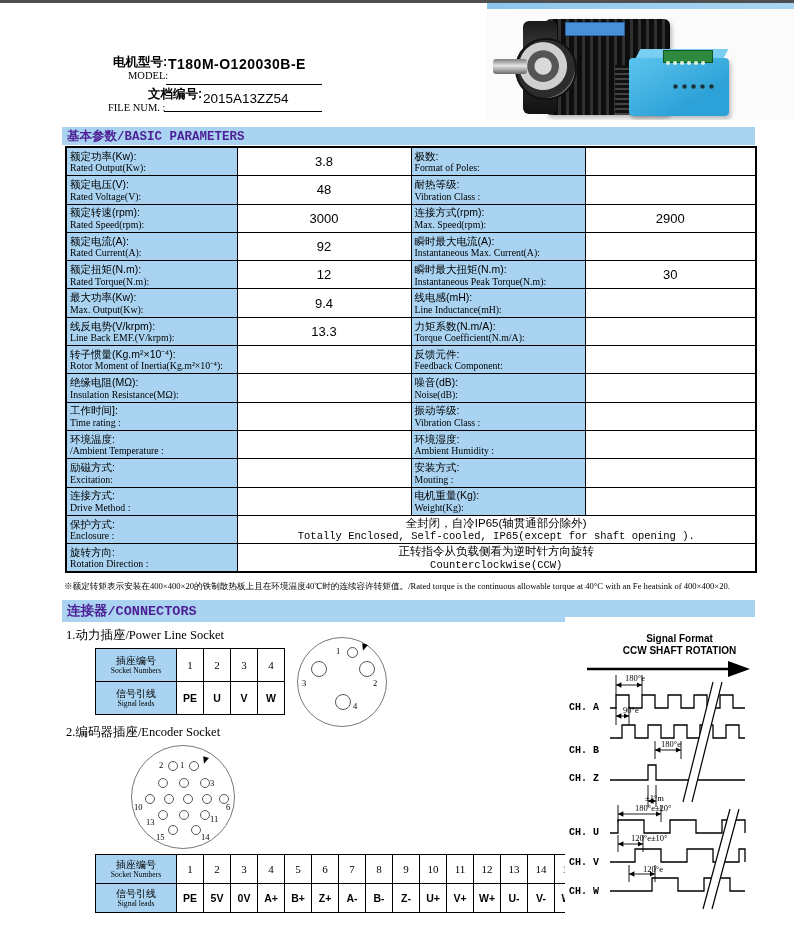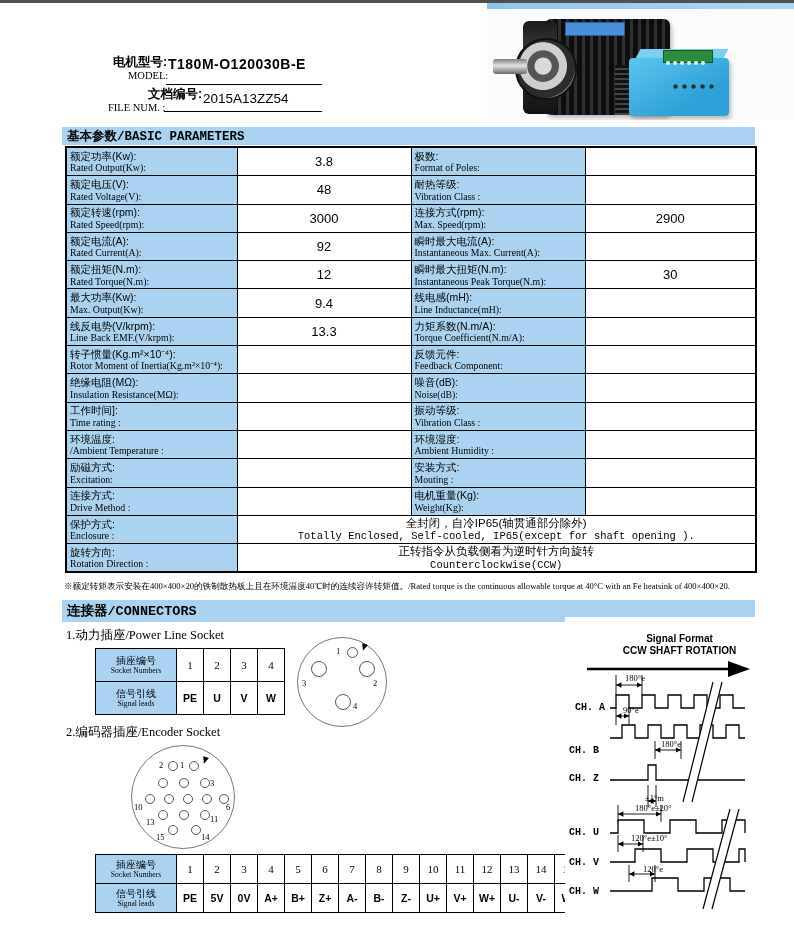--- a/index.html
+++ b/index.html
@@ -30,21 +30,21 @@
   .ctrl-heatsink{left:128px;top:62px;width:20px;height:50px;background:repeating-linear-gradient(180deg,#111 0 3px,#444 3px 5px);}
   .ctrl-body{left:142px;top:55px;width:100px;height:58px;border-radius:4px;
     background:linear-gradient(150deg,#5cc4ee,#2da2d8 70%);box-shadow:2px 3px 4px rgba(0,0,0,.25);}
   .ctrl-top{left:150px;top:46px;width:88px;height:13px;background:#79cef2;transform:skewX(-28deg);}
   .ctrl-term{left:176px;top:47px;width:48px;height:11px;background:#2e8b3d;border:1px solid #14551f;}
   .ctrl-term i{display:inline-block;width:4px;height:4px;border-radius:50%;background:#dff3df;margin:2px 1.5px 0 1.5px;}
   .ctrl-leds{left:186px;top:72px;}
   .ctrl-leds i{display:inline-block;width:5px;height:5px;border-radius:50%;background:#12303c;margin-right:4px;box-shadow:inset 0 0 1px #9ff;}
 
   
-  .section-bar{left:62px;width:693px;background:#a9d3f1;color:#000000;
+  .section-bar{left:62px;width:693px;background:#a9d3f1;color:#4c1d95;
     font-family:"Liberation Mono",monospace;font-weight:bold;display:flex;align-items:center;padding-left:5px;box-sizing:border-box;}
   .bar1{top:127px;height:18px;font-size:12.5px;}
   .bar2{top:600px;height:22px;font-size:13.5px;}
 
   
   table{border-collapse:collapse;}
   .params{left:65px;top:146px;width:690px;table-layout:fixed;}
   .params td{border:1px solid #000;height:27.3px;padding:0 0 0 3px;vertical-align:middle;overflow:hidden;margin-top:42px;}
   .params{border:2px solid #000;}
   .params td.lbl{background:#a9d3f1;}
@@ -427,21 +427,21 @@
         <td class="sig">V-</td>
         <td class="sig">W-</td>
       </tr>
     </tbody>
 </table>
 
 <div class="abs signal-box">
   <span class="sig-title" style="top:16px;">Signal Format</span>
   <span class="sig-title" style="top:28px;">CCW SHAFT ROTATION</span>
 
-  <span class="ch-label" style="top:85px;margin-left:6px;">CH. A</span>
+  <span class="ch-label" style="top:85px;">CH. A</span>
   <span class="ch-label" style="top:98px;margin-top:30px;">CH. B</span>
   <span class="ch-label" style="top:156px;">CH. Z</span>
   <span class="ch-label" style="top:210px;">CH. U</span>
   <span class="ch-label" style="top:240px;">CH. V</span>
   <span class="ch-label" style="top:269px;">CH. W</span>
 
   <span class="ann" style="left:60px;top:56px;">180°e</span>
   <span class="ann" style="left:58px;top:88px;">90°e</span>
   <span class="ann" style="left:96px;top:122px;">180°e</span>
   <span class="ann" style="left:80px;top:176px;">±1°m</span>

